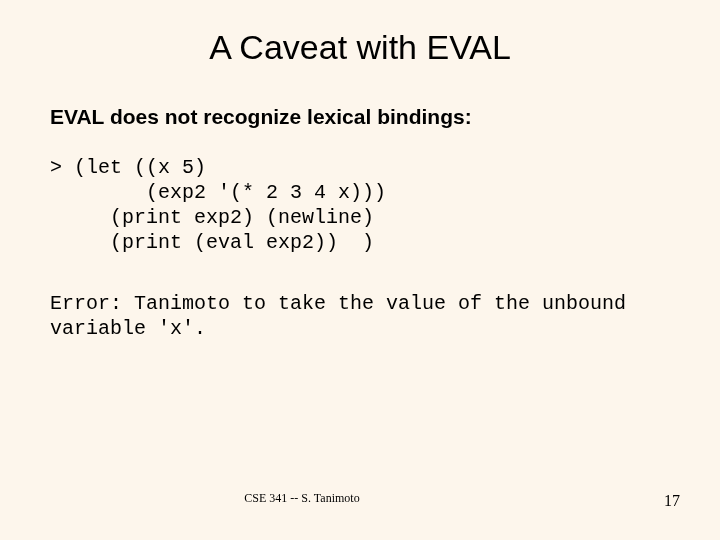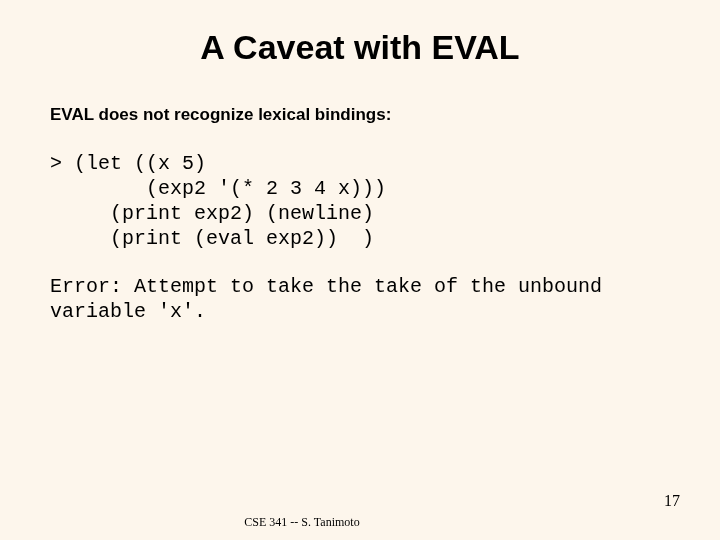--- a/index.html
+++ b/index.html
@@ -11,47 +11,47 @@
     position: relative;
   }
   .slide {
     width: 720px;
     height: 540px;
     padding: 28px 50px 0 50px;
     position: relative;
   }
   .title {
     font-size: 34px;
-    font-weight: 700;
+    font-weight: 400;
     text-align: center;
     margin-bottom: 38px;
     font-family: Arial, sans-serif;
   }
   .intro {
-    font-size: 17px;
+    font-size: 21px;
     font-weight: bold;
     margin-bottom: 26px;
   }
   .code {
     font-family: "Courier New", Courier, monospace;
     font-size: 20px;
     white-space: pre;
     line-height: 1.25;
-    margin-bottom: 23px;
+    margin-bottom: 36px;
   }
   .error {
     font-family: "Courier New", Courier, monospace;
     font-size: 20px;
     white-space: pre-wrap;
     line-height: 1.25;
   }
   .footer {
     position: absolute;
     left: 0;
-    bottom: 10px;
+    bottom: 34px;
     width: 604px;
     text-align: center;
     font-size: 12px;
     line-height: 1.25;
     font-family: "Times New Roman", Times, serif;
   }
   .pagenum {
     position: absolute;
     right: 40px;
     bottom: 30px;
@@ -62,18 +62,18 @@
 </head>
 <body>
 
 <div class="slide">
   <h1 class="title">A Caveat with EVAL</h1>
   <p class="intro">EVAL does not recognize lexical bindings:</p>
   <div class="code">&gt; (let ((x 5)
         (exp2 '(* 2 3 4 x)))
      (print exp2) (newline)
      (print (eval exp2))  )</div>
-  <div class="error">Error: Attempt to take the take of the unbound variable 'x'.</div>
+  <div class="error">Error: Tanimoto to take the value of the unbound variable 'x'.</div>
   <div class="footer">
     <div>CSE 341 -- S. Tanimoto</div>
   </div>
   <div class="pagenum">17</div>
 </div>
 
 </body></html>

